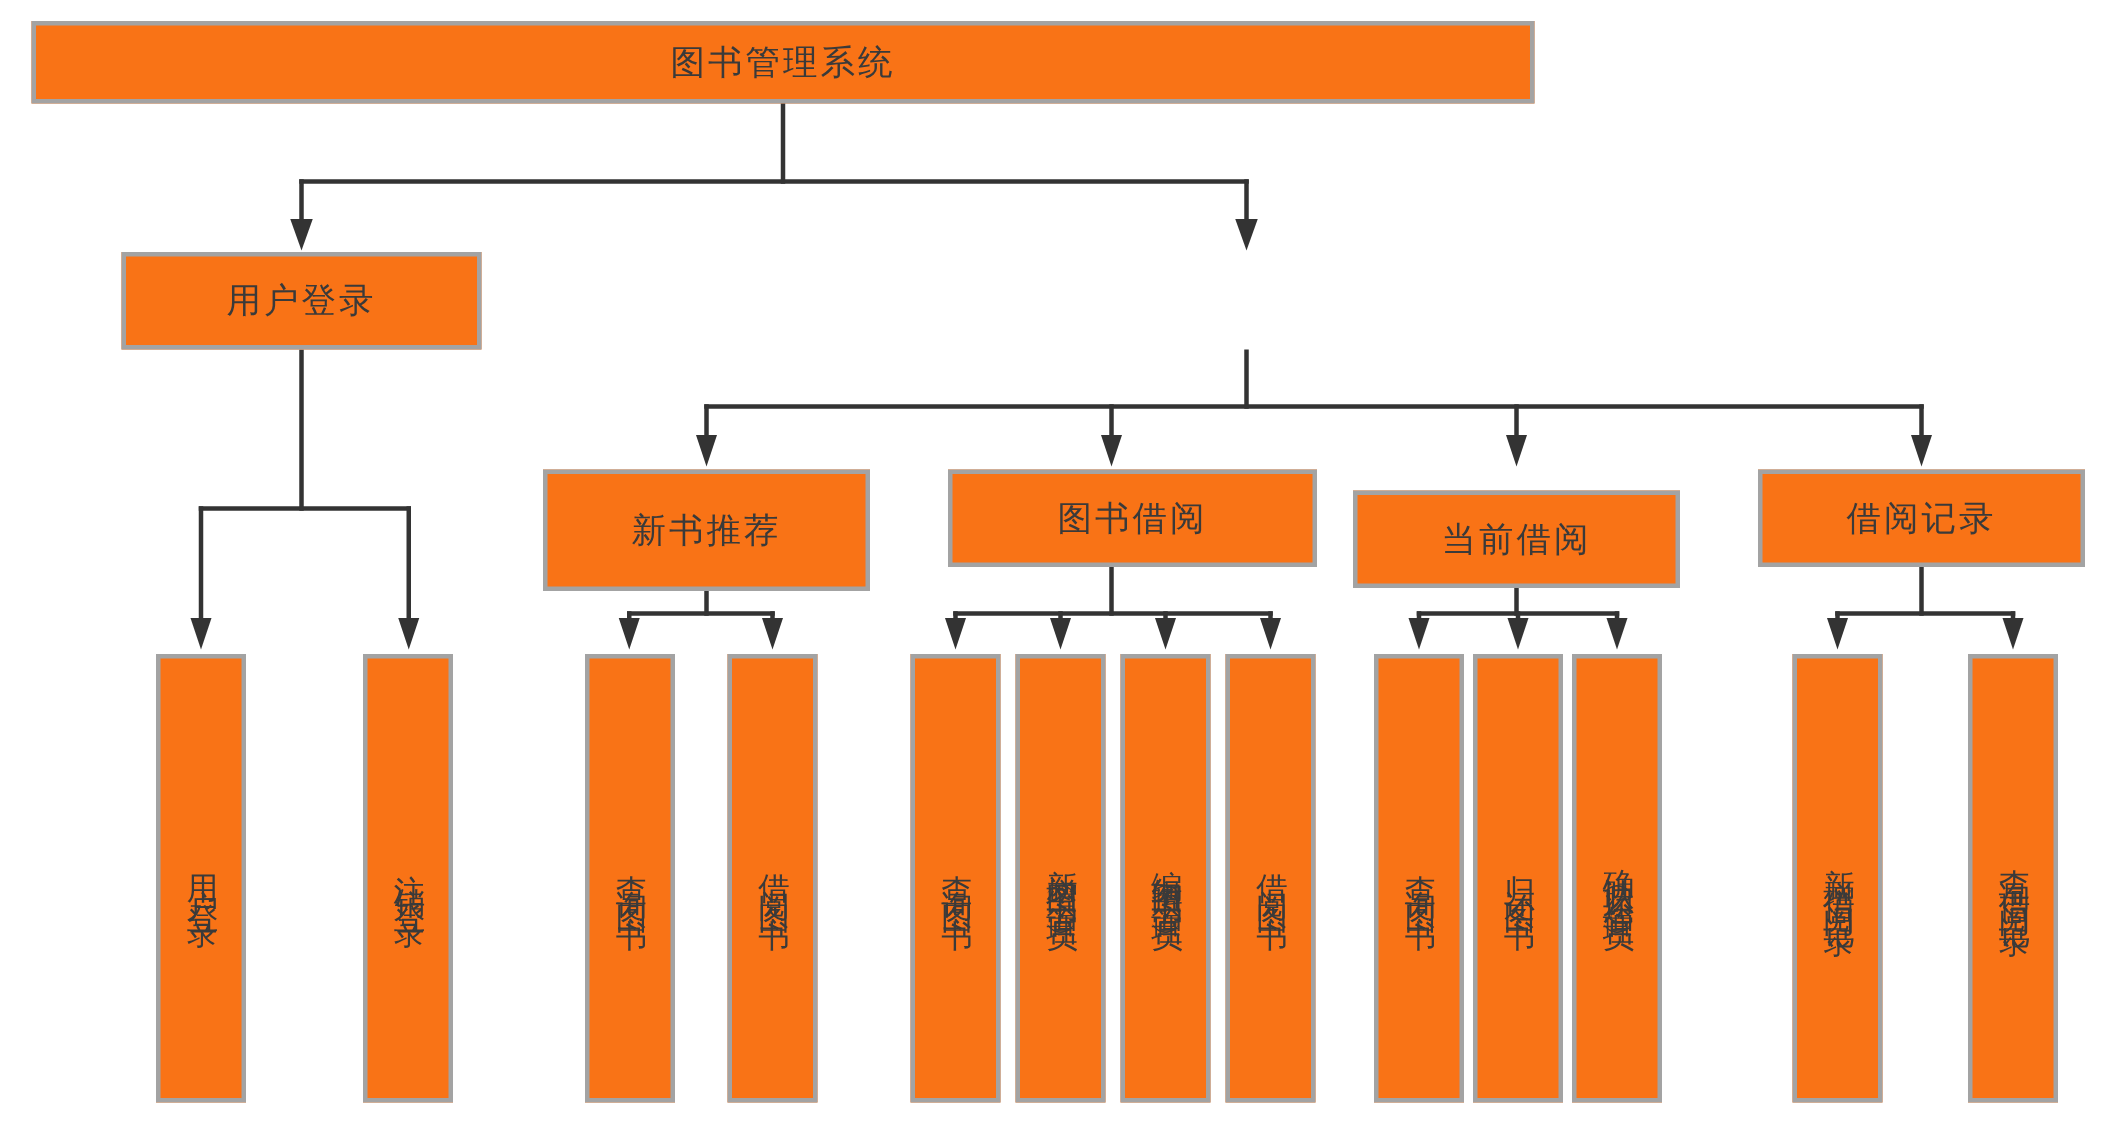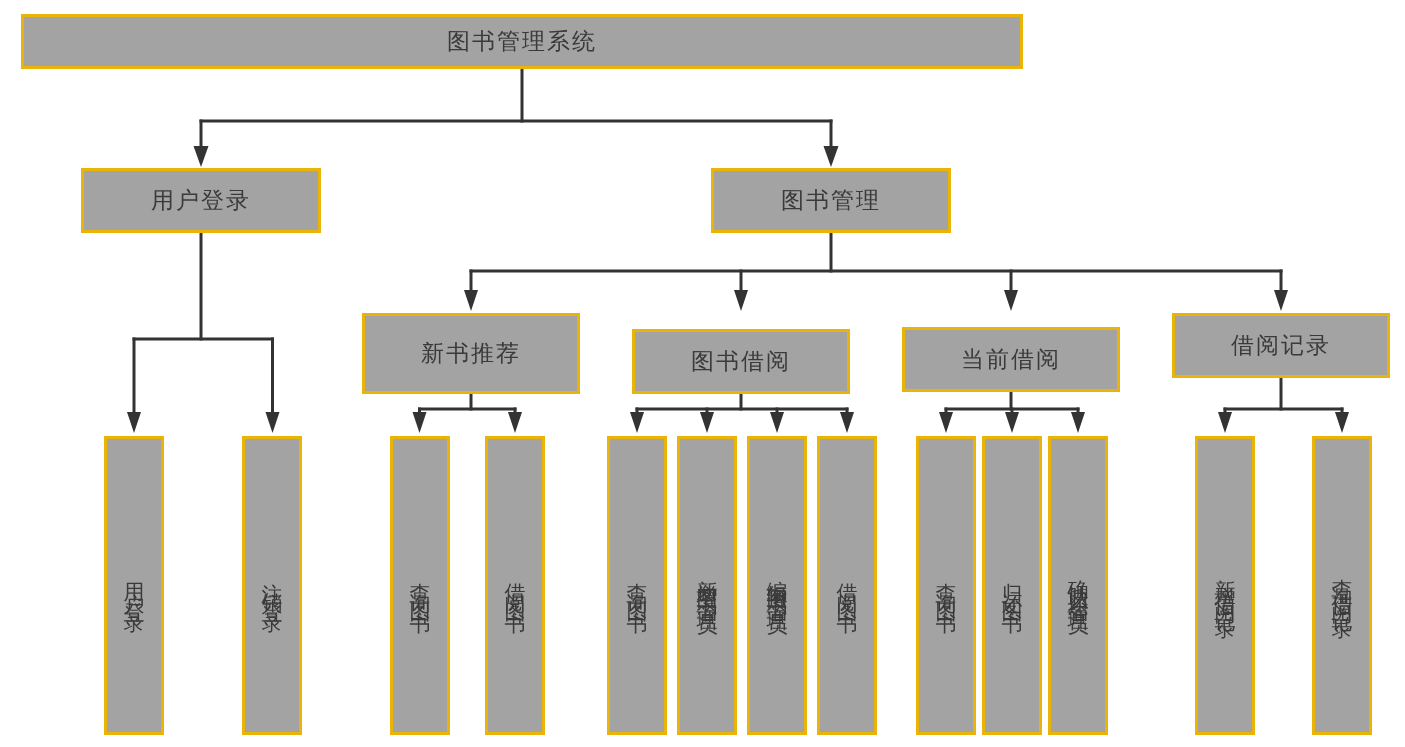--- a/index.html
+++ b/index.html
@@ -15,22 +15,22 @@
     position: absolute;
     left: 0; top: 0;
     width: 1405px; height: 747px;
     z-index: 1;
   }
   .connectors .edge { stroke: #333333; stroke-width: 3; fill: none; }
   .connectors .head { fill: #333333; stroke: none; }
   .node {
     position: absolute;
     box-sizing: border-box;
-    border: 3px solid #eab308;
-    background: #a3a3a3;
+    border: 3px solid #a3a3a3;
+    background: #f97316;
     display: flex;
     align-items: center;
     justify-content: center;
     z-index: 2;
     color: #3a3a3a;
   }
   .hlabel {
     font-size: 23px;
     letter-spacing: 2px;
     white-space: nowrap;
@@ -138,28 +138,25 @@
     </g>
   </svg>
 
   <div class="node" style="left:21px; top:14px; width:1002px; height:55px;">
     <span class="hlabel">图书管理系统</span>
   </div>
 
   <div class="node" style="left:81px; top:168px; width:240px; height:65px;">
     <span class="hlabel">用户登录</span>
   </div>
-  <div class="node" style="left:711px; top:168px; width:240px; height:65px;">
-    <span class="hlabel">图书管理</span>
-  </div>
 
   <div class="node" style="left:362px; top:313px; width:218px; height:81px;">
     <span class="hlabel">新书推荐</span>
   </div>
-  <div class="node" style="left:632px; top:313px; width:218px; height:65px;margin-top:16px;">
+  <div class="node" style="left:632px; top:313px; width:246px; height:65px;">
     <span class="hlabel">图书借阅</span>
   </div>
   <div class="node" style="left:902px; top:327px; width:218px; height:65px;">
     <span class="hlabel">当前借阅</span>
   </div>
   <div class="node" style="left:1172px; top:313px; width:218px; height:65px;">
     <span class="hlabel">借阅记录</span>
   </div>
 
   <div class="node leaf" style="left:104px; top:436px; width:60px; height:299px;">

